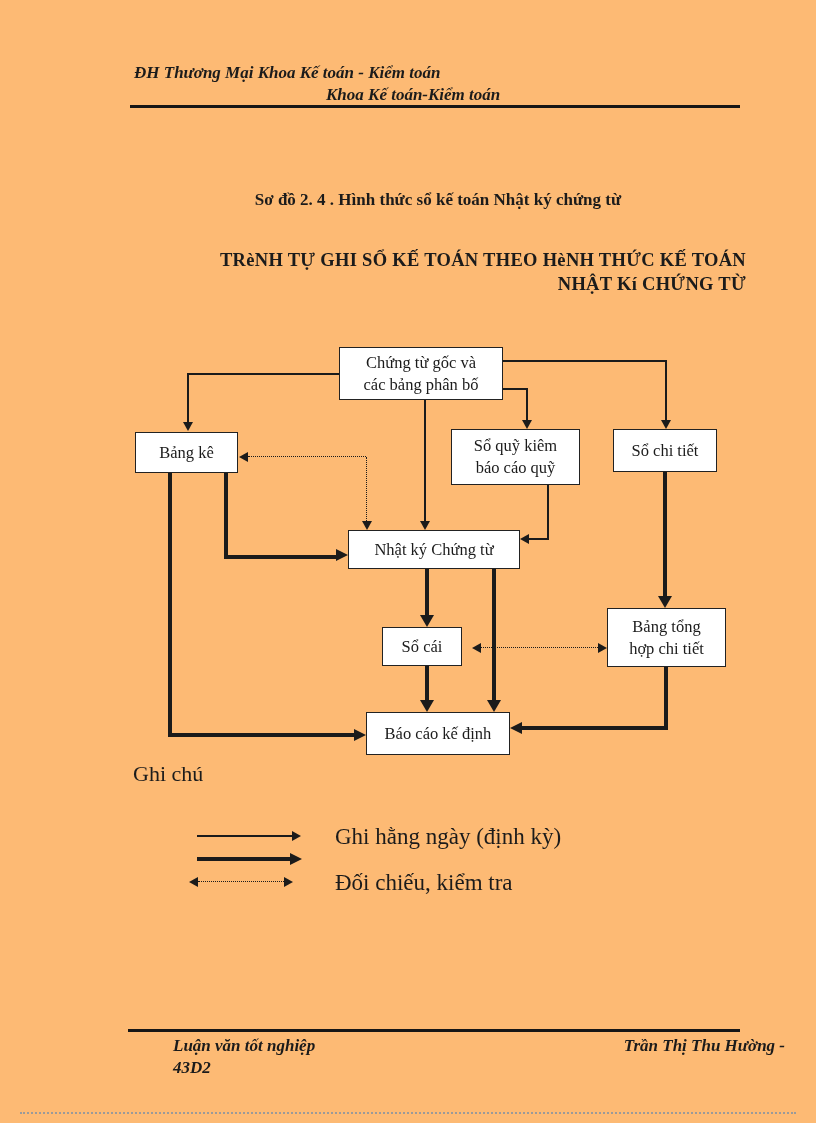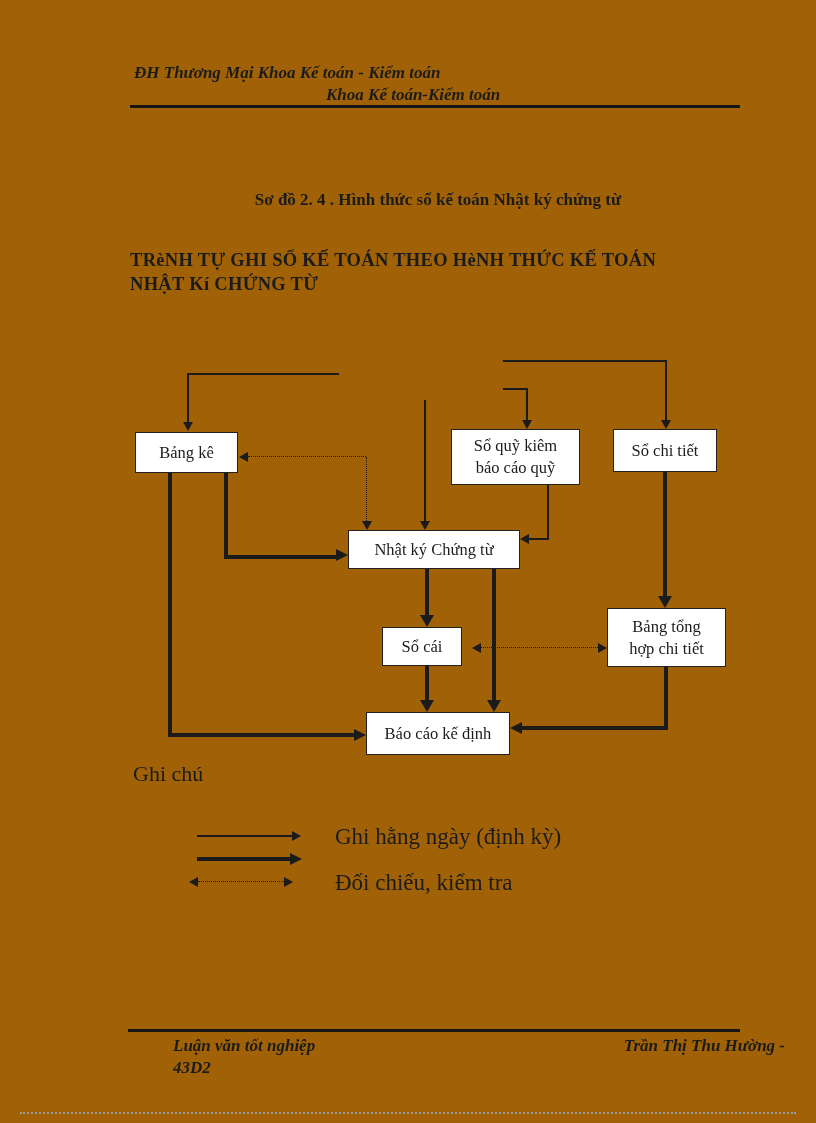--- a/index.html
+++ b/index.html
@@ -1,25 +1,25 @@
 <!DOCTYPE html>
 <html><head>
 <meta charset="utf-8">
 <style>
   html,body{margin:0;padding:0;background:#fff;}
   .page{
-    position:relative;width:816px;height:1123px;background:#a16207;overflow:hidden;
+    position:relative;width:816px;height:1123px;background:#fdba74;overflow:hidden;
     font-family:"Liberation Serif","DejaVu Serif",serif;color:#1b1b1b;
   }
   .abs{position:absolute;}
   
   .hdr{font-style:italic;font-weight:bold;font-size:17px;white-space:nowrap;}
   .rule{background:#161616;}
   .doc-title{left:130px;width:616px;text-align:center;font-weight:bold;font-size:17px;}
-  .doc-sub{left:130px;width:616px;text-align:left;font-weight:bold;font-size:18.5px;letter-spacing:.3px;}
+  .doc-sub{left:130px;width:616px;text-align:right;font-weight:bold;font-size:18.5px;letter-spacing:.3px;}
   
   .box{
     box-sizing:border-box;border:1.6px solid #222;background:#fff;
     display:flex;align-items:center;justify-content:center;text-align:center;
     font-size:16.5px;line-height:1.32;white-space:pre-line;
   }
   
   .hl{height:2px;background:#1b1b1b;}
   .vl{width:2px;background:#1b1b1b;}
   .hl.thick{height:4px;}
@@ -45,20 +45,22 @@
 <div class="page">
 
   <div class="abs hdr" style="left:134px;top:63px;">ĐH Thương Mại Khoa Kế toán - Kiểm toán</div>
   <div class="abs hdr" style="left:326px;top:85px;">Khoa Kế toán-Kiểm toán</div>
   <div class="abs rule" style="left:130px;top:105px;width:610px;height:3px;"></div>
 
   <div class="abs doc-title" style="top:190px;">Sơ đồ 2. 4 . Hình thức sổ kế toán Nhật ký chứng từ</div>
   <div class="abs doc-sub" style="top:250px;">TRèNH TỰ GHI SỔ KẾ TOÁN THEO HèNH THỨC KẾ TOÁN</div>
   <div class="abs doc-sub" style="top:274px;">NHẬT Kí CHỨNG TỪ</div>
 
+  <div class="abs box" style="left:339px;top:347px;width:164px;height:53px;">Chứng từ gốc và
+các bảng phân bố</div>
   <div class="abs box" style="left:135px;top:432px;width:103px;height:41px;">Bảng kê</div>
   <div class="abs box" style="left:451px;top:429px;width:129px;height:56px;">Sổ quỹ kiêm
 báo cáo quỹ</div>
   <div class="abs box" style="left:613px;top:429px;width:104px;height:43px;">Sổ chi tiết</div>
   <div class="abs box" style="left:348px;top:530px;width:172px;height:39px;">Nhật ký Chứng từ</div>
   <div class="abs box" style="left:382px;top:627px;width:80px;height:39px;">Sổ cái</div>
   <div class="abs box" style="left:607px;top:608px;width:119px;height:59px;">Bảng tổng
 hợp chi tiết</div>
   <div class="abs box" style="left:366px;top:712px;width:144px;height:43px;">Báo cáo kế định</div>
 

